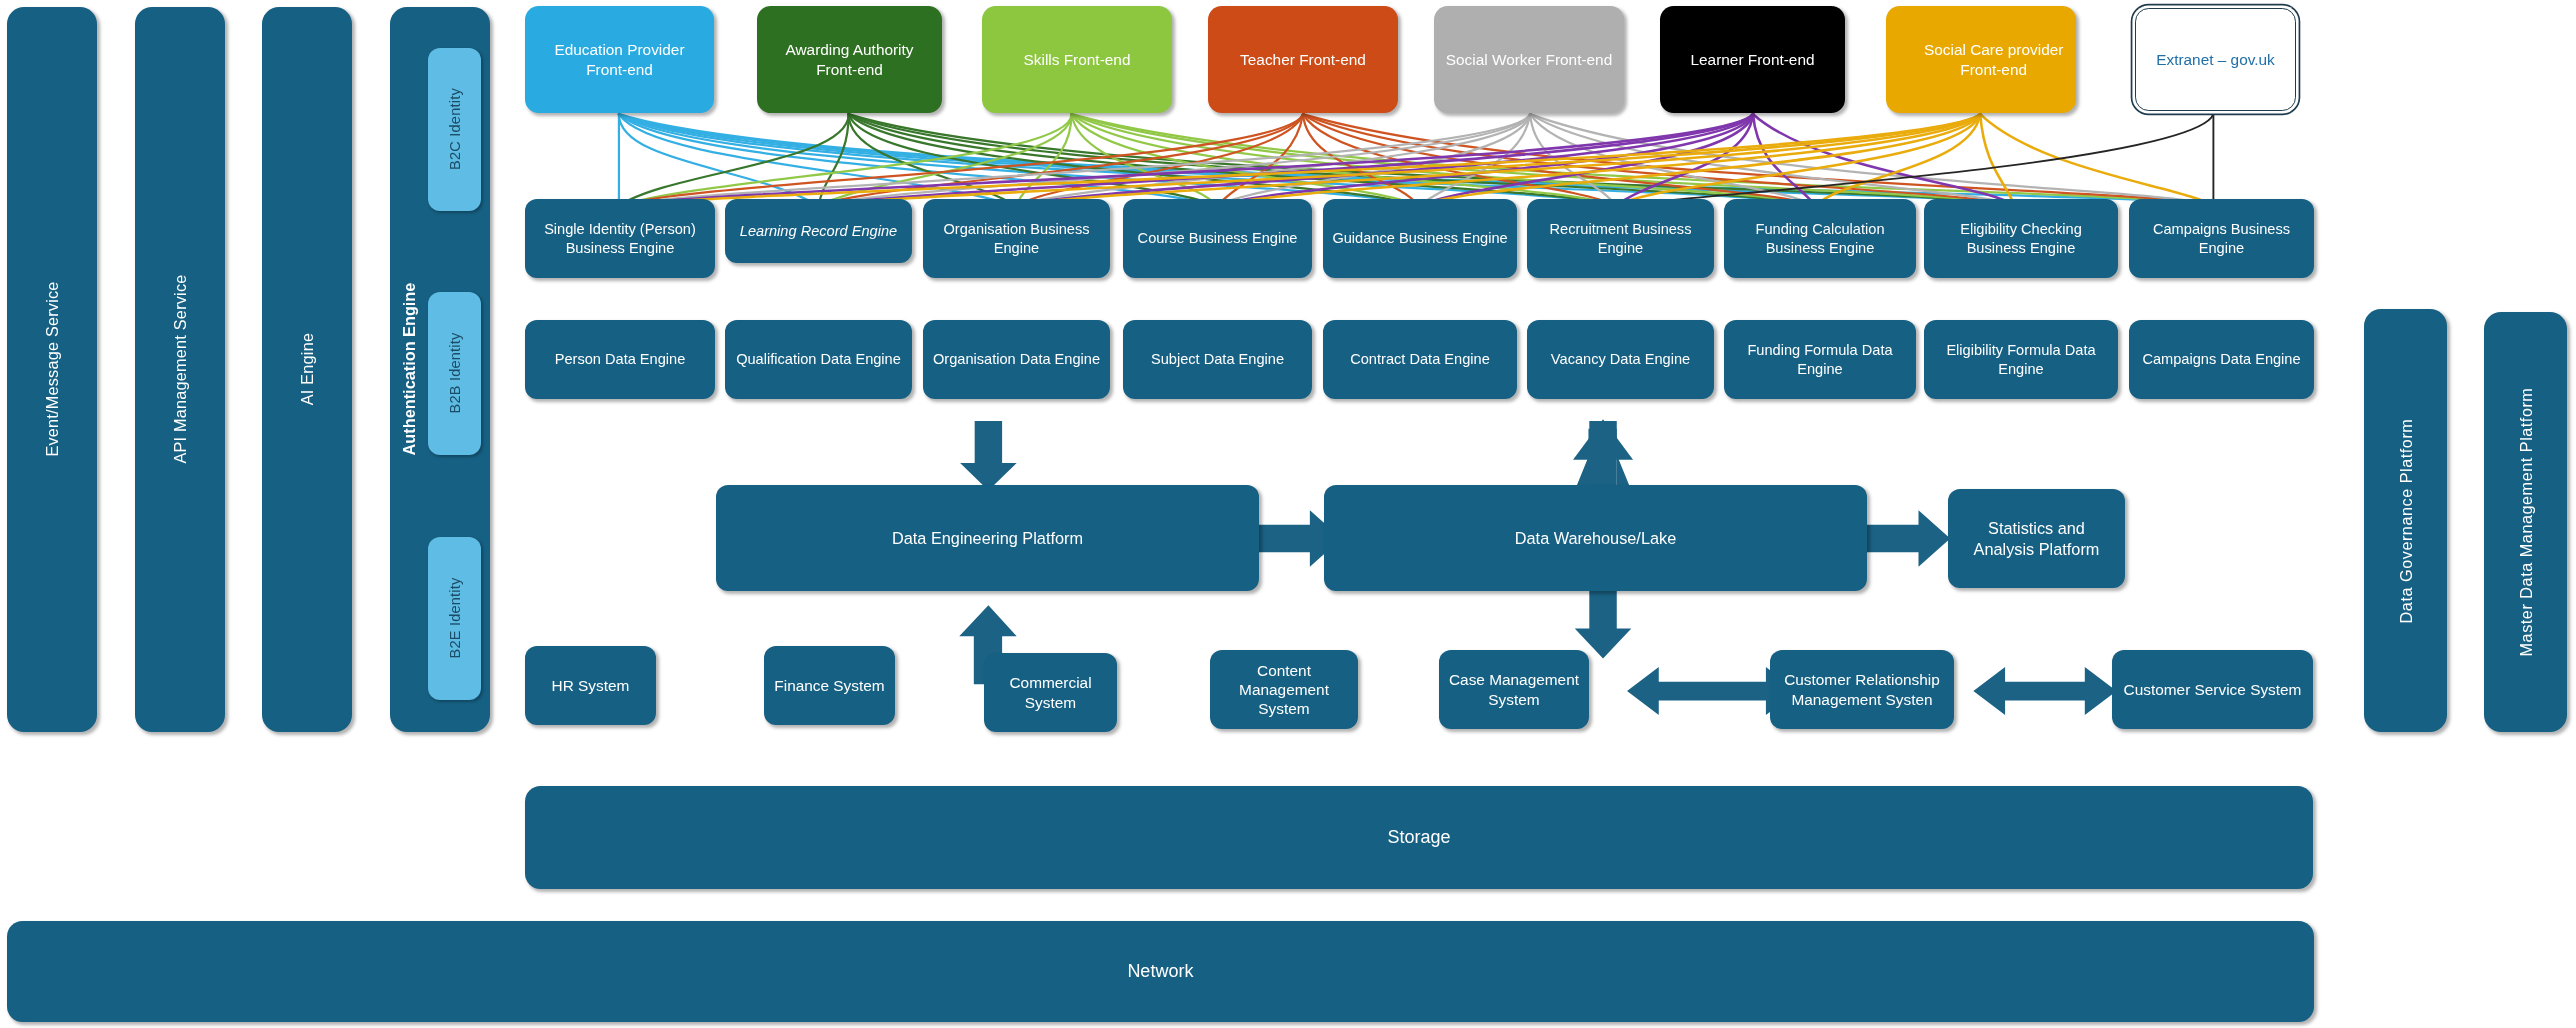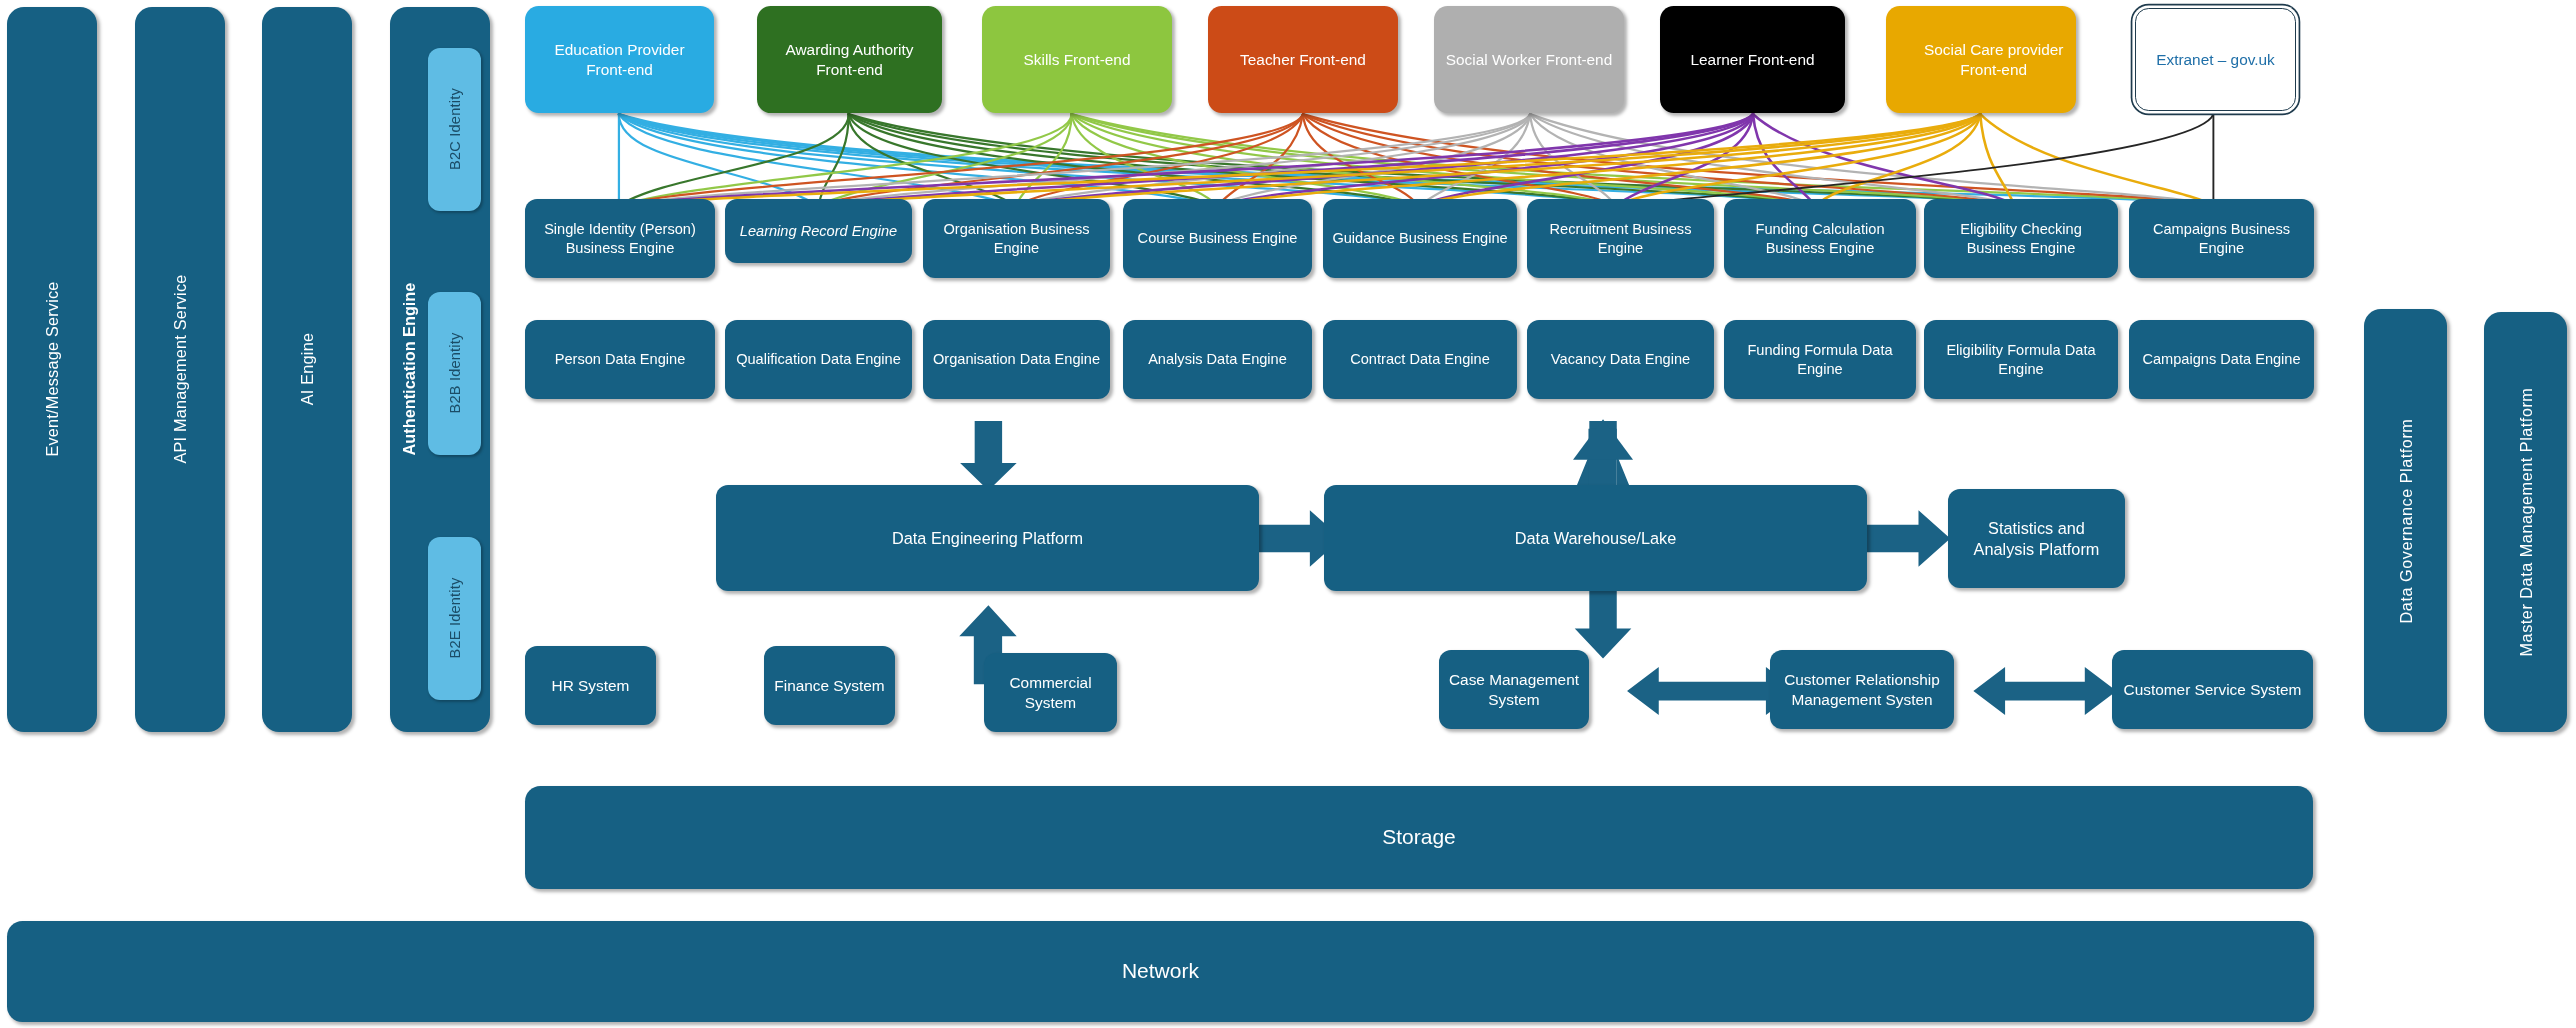--- a/index.html
+++ b/index.html
@@ -28,21 +28,21 @@
         transform:translate(-50%,-50%) rotate(-90deg);
         white-space:nowrap;color:#1B4C66;font-size:14.6px;}
   .authlabel{position:absolute;left:19px;top:50%;
         transform:translate(-50%,-50%) rotate(-90deg);
         white-space:nowrap;color:#fff;font-size:16.3px;font-weight:bold;}
 
   .fe{font-size:15.4px;padding:5.1px 8.6px;border-radius:13.7px;}
   .eng{font-size:14.6px;padding:5.1px 8.6px;}
   .sys{font-size:15.4px;padding:5.1px 8.6px;}
   .plat{font-size:16.3px;padding:5.1px 10.3px;}
-  .bar{font-size:21px;border-radius:15.4px;}
+  .bar{font-size:18px;border-radius:15.4px;}
 
   .extranet{background:#ffffff;color:#1F6FA8;border:1.7px solid #1F3B4D;
             box-shadow:0 0 0 2.6px #ffffff, 0 0 0 4.3px #1F3B4D;border-radius:13.7px;}
 
   #links{position:absolute;left:0;top:0;width:2576px;height:1029px;pointer-events:none;}
   #links path{fill:none;stroke-linecap:round;}
   .arrowlayer{position:absolute;left:0;top:0;width:2576px;height:1029px;pointer-events:none;}
 </style>
 </head>
 <body>
@@ -243,21 +243,21 @@
   <div class="box eng teal shadowed" style="left:525px;top:320px;width:190px;height:79px;">
     <span>Person Data Engine</span>
   </div>
   <div class="box eng teal shadowed" style="left:725px;top:320px;width:187px;height:79px;">
     <span>Qualification Data Engine</span>
   </div>
   <div class="box eng teal shadowed" style="left:923px;top:320px;width:187px;height:79px;">
     <span>Organisation Data Engine</span>
   </div>
   <div class="box eng teal shadowed" style="left:1123px;top:320px;width:189px;height:79px;">
-    <span>Analysis Data Engine</span>
+    <span>Subject Data Engine</span>
   </div>
   <div class="box eng teal shadowed" style="left:1323px;top:320px;width:194px;height:79px;">
     <span>Contract Data Engine</span>
   </div>
   <div class="box eng teal shadowed" style="left:1527px;top:320px;width:187px;height:79px;">
     <span>Vacancy Data Engine</span>
   </div>
   <div class="box eng teal shadowed" style="left:1724px;top:320px;width:192px;height:79px;">
     <span>Funding Formula Data Engine</span>
   </div>
@@ -280,20 +280,23 @@
 
   <div class="box sys teal shadowed" style="left:525px;top:646px;width:131px;height:79px;">
     <span>HR System</span>
   </div>
   <div class="box sys teal shadowed" style="left:764px;top:646px;width:131px;height:79px;">
     <span>Finance System</span>
   </div>
   <div class="box sys teal shadowed" style="left:984px;top:653px;width:133px;height:79px;">
     <span>Commercial System</span>
   </div>
+  <div class="box sys teal shadowed" style="left:1210px;top:650px;width:148px;height:79px;">
+    <span>Content Management System</span>
+  </div>
   <div class="box sys teal shadowed" style="left:1439px;top:650px;width:150px;height:79px;">
     <span>Case Management System</span>
   </div>
   <div class="box sys teal shadowed" style="left:1770px;top:650px;width:184px;height:79px;">
     <span>Customer Relationship Management Systen</span>
   </div>
   <div class="box sys teal shadowed" style="left:2112px;top:650px;width:201px;height:79px;">
     <span>Customer Service System</span>
   </div>
 

